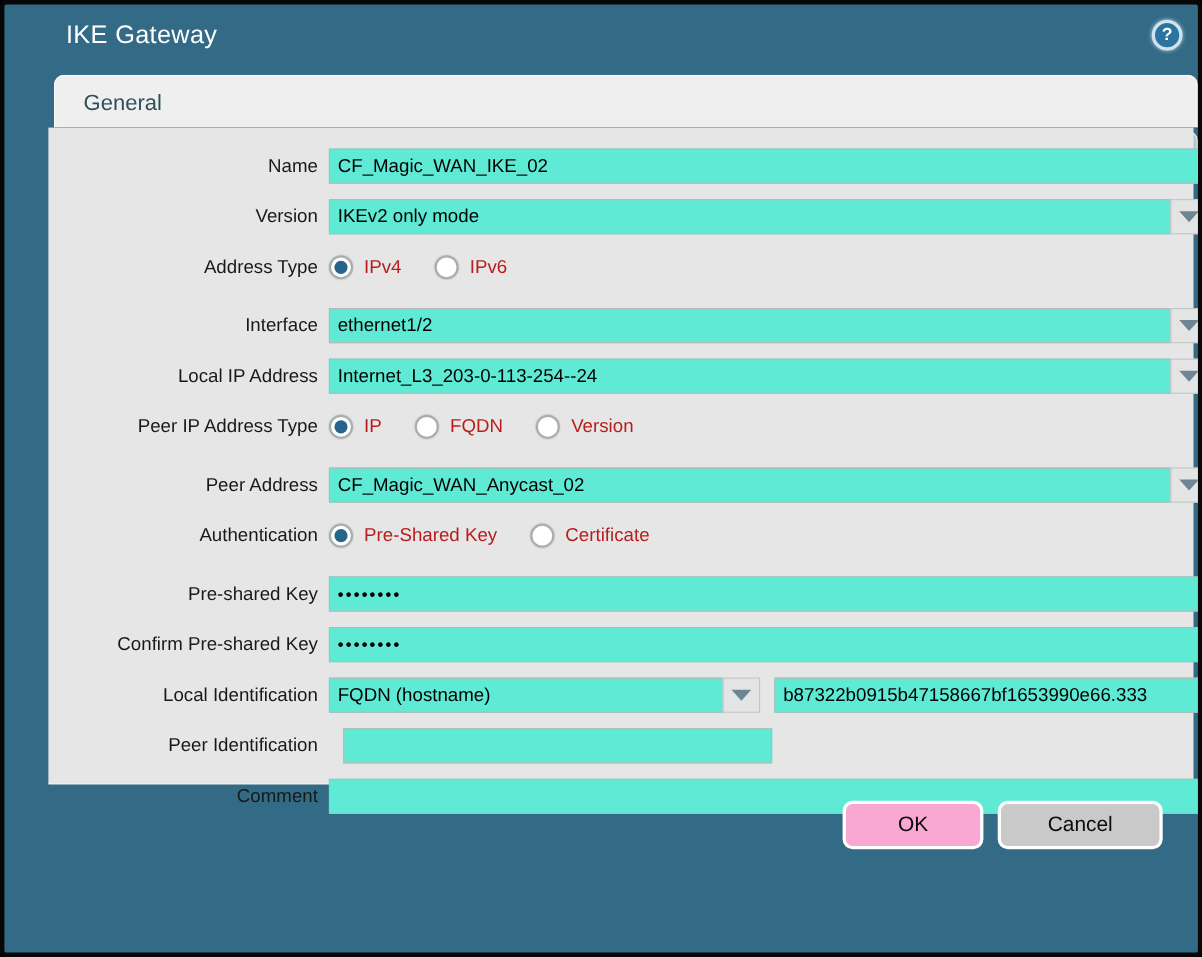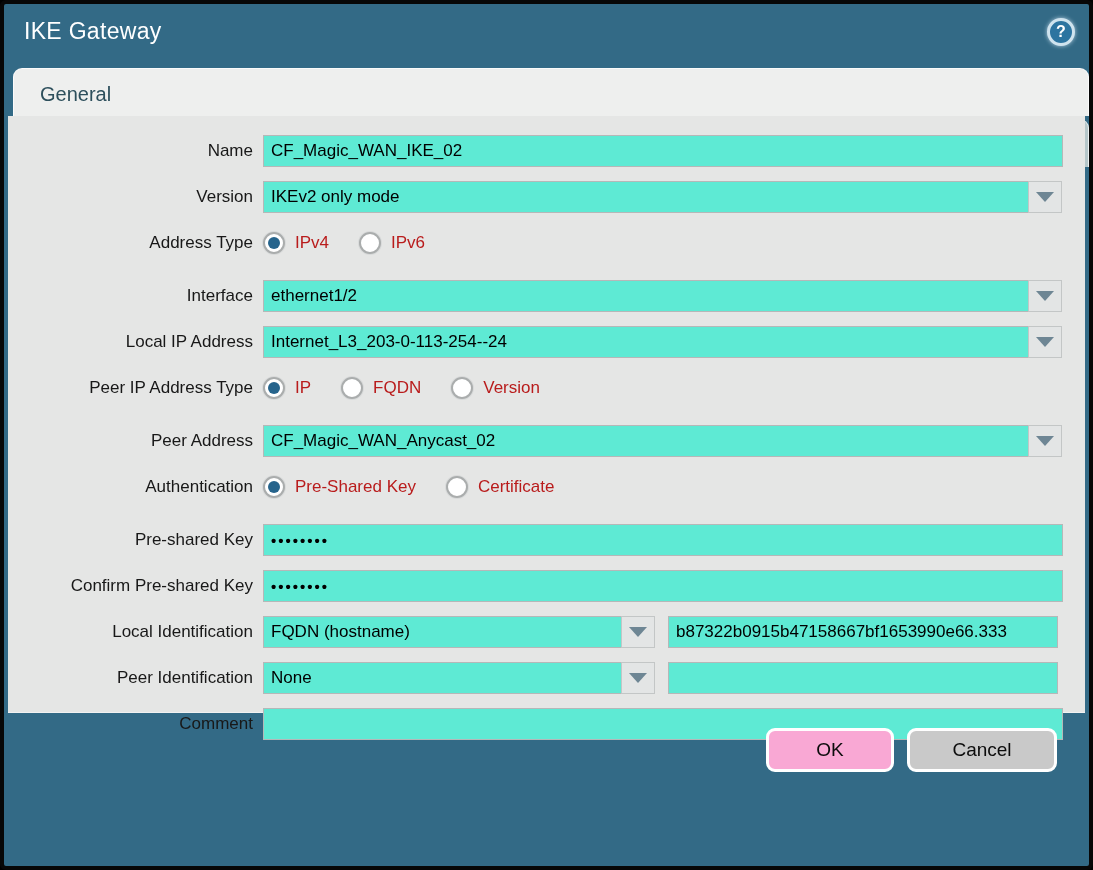--- a/index.html
+++ b/index.html
@@ -5,21 +5,21 @@
   * { box-sizing: border-box; margin: 0; padding: 0; }
   html, body { width: 1093px; height: 870px; }
   body { font-family: "Liberation Sans", "DejaVu Sans", sans-serif; background: #000; }
 
   .window {
     width: 1093px; height: 870px;
     border: 4px solid #070707;
     border-radius: 6px;
     background: #336a86;
     overflow: hidden;
-    display: flex; flex-direction: column;
+    display: flex; flex-direction: column; padding-left: 36px;
   }
 
   
   .titlebar {
     height: 58px;
     display: flex; justify-content: space-between; align-items: flex-start;
     padding: 14px 14px 0 20px;
   }
   .title { color: #ffffff; font-size: 23px; font-weight: 400; letter-spacing: .3px; }
   .help-icon {
@@ -256,26 +256,20 @@
             <span class="dd-arrow"></span>
           </div>
         </div>
         <input class="text-input sub-input" value="b87322b0915b47158667bf1653990e66.333" style="">
       </div>
     </div>
 
     <div class="row">
       <div class="label">Peer Identification</div>
       <div class="field">
-        <div class="combo narrow">
-          <input class="text-input combo-input" value="None" style="">
-          <div class="dd-btn">
-            <span class="dd-arrow"></span>
-          </div>
-        </div>
         <input class="text-input sub-input" value="" style="">
       </div>
     </div>
 
     <div class="row">
       <div class="label">Comment</div>
       <div class="field">
         <input class="text-input full" value="" style="">
       </div>
     </div>

